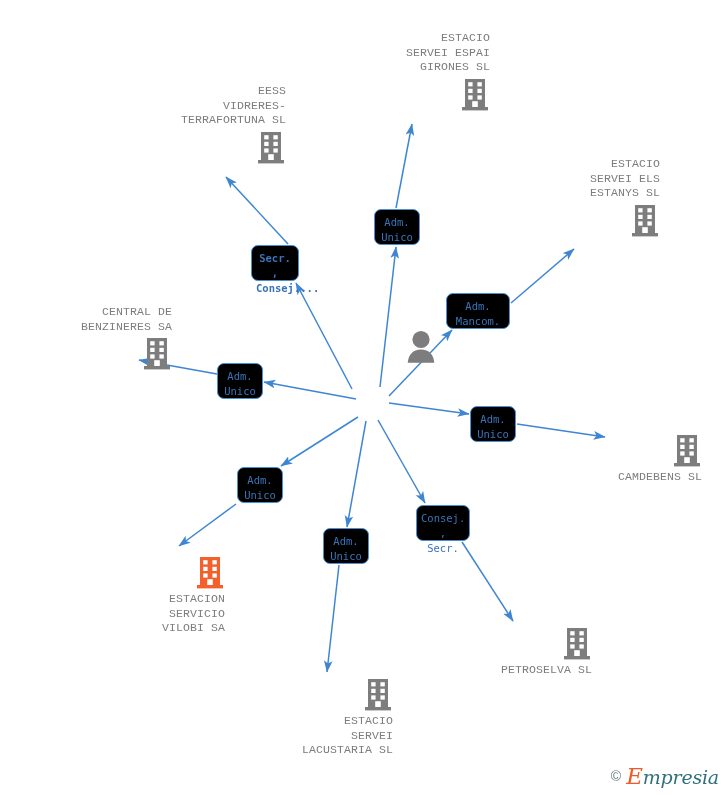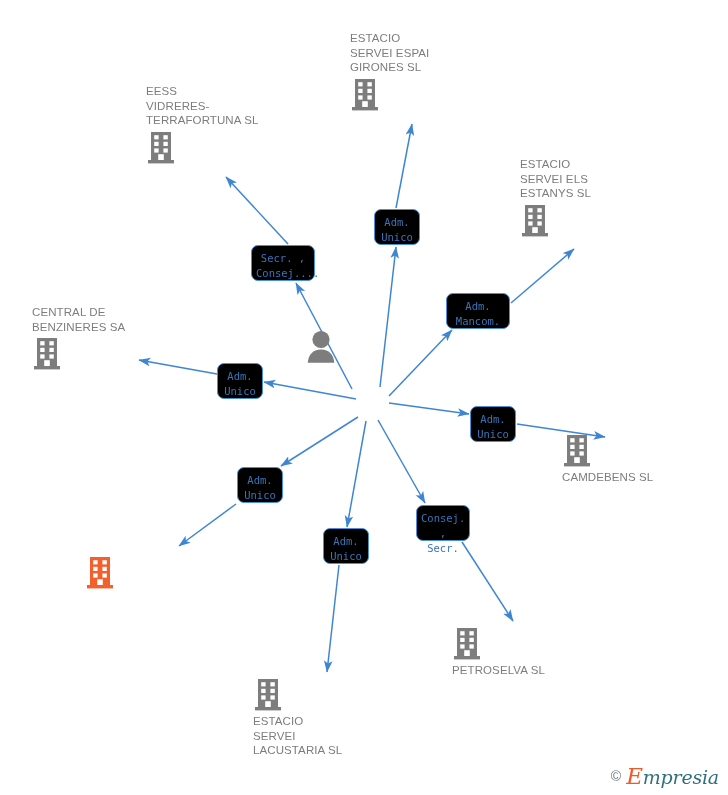--- a/index.html
+++ b/index.html
@@ -26,22 +26,23 @@
     width: 728px;
     height: 795px;
     pointer-events: none;
   }
 
   
   .node {
     position: absolute;
     width: 140px;
     margin-left: -70px;
-    text-align: left;
+    text-align: right;
     line-height: 14.5px;
+    font-family: Liberation Mono, monospace;
   }
   .node .glyph {
     display: block;
     line-height: 0;
   }
   .node .caption {
     display: block;
     font-size: 11.5px;
     color: #7d7d7d;
     letter-spacing: 0.1px;
@@ -251,20 +252,23 @@
           <rect x="8.2" y="4.2" width="4.4" height="4.2"></rect>
           <rect x="17.4" y="4.2" width="4.4" height="4.2"></rect>
           <rect x="8.2" y="10.8" width="4.4" height="4.2"></rect>
           <rect x="17.4" y="10.8" width="4.4" height="4.2"></rect>
           <rect x="8.2" y="17.4" width="4.4" height="4.2"></rect>
           <rect x="17.4" y="17.4" width="4.4" height="4.2"></rect>
           <rect x="12.2" y="23.2" width="5.6" height="5.8"></rect>
         </g>
       </svg>
     </span>
+    <span class="caption">ESTACION
+SERVICIO
+VILOBI SA</span>
   </div>
 
   <div class="node" style="left:522px; top:627px;">
     <span class="glyph">
       <svg width="30" height="34" viewBox="0 0 30 34" xmlns="http://www.w3.org/2000/svg">
         <rect x="5" y="1" width="20" height="28" fill="#7d7d7d"></rect>
         <rect x="2" y="29" width="26" height="3.4" fill="#7d7d7d"></rect>
         <g fill="#ffffff">
           <rect x="8.2" y="4.2" width="4.4" height="4.2"></rect>
           <rect x="17.4" y="4.2" width="4.4" height="4.2"></rect>
@@ -296,21 +300,21 @@
       </svg>
     </span>
     <span class="caption">ESTACIO
 SERVEI
 LACUSTARIA SL</span>
   </div>
 
   <div class="rel" style="left:374px; top:209px; width:46px; height:36px;">Adm.
 Unico</div>
 
-  <div class="rel" style="left:251px; top:245px; width:64px; height:36px;">Secr. ,
+  <div class="rel" style="left:251px; top:245px; width:48px; height:36px;font-weight:bold;">Secr. ,
 Consej....</div>
 
   <div class="rel" style="left:446px; top:293px; width:64px; height:36px;">Adm.
 Mancom.</div>
 
   <div class="rel" style="left:217px; top:363px; width:46px; height:36px;">Adm.
 Unico</div>
 
   <div class="rel" style="left:470px; top:406px; width:46px; height:36px;">Adm.
 Unico</div>

